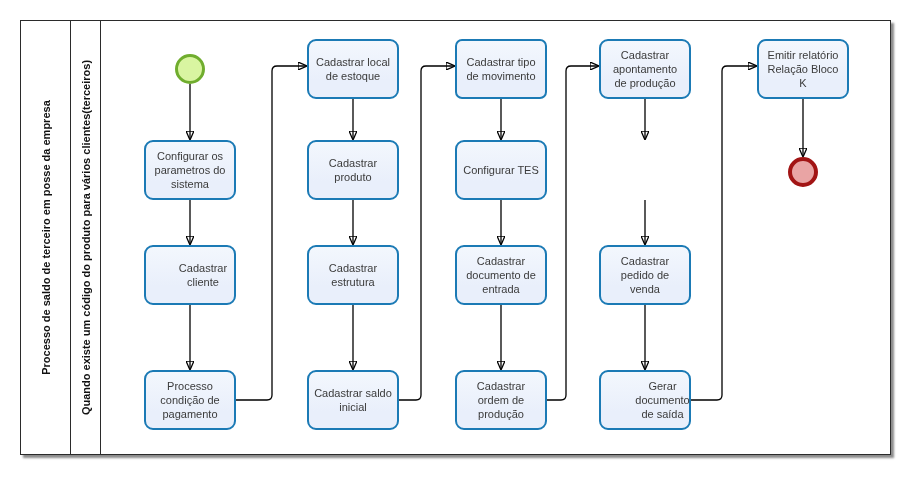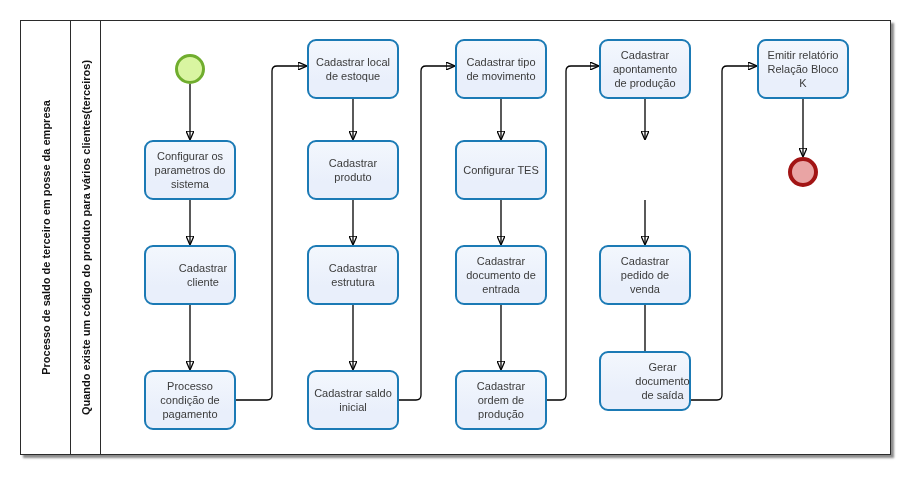--- a/index.html
+++ b/index.html
@@ -102,40 +102,40 @@
   <div class="task" style="left:307px;top:140px;">
     <span>Cadastrar produto</span>
   </div>
   <div class="task" style="left:307px;top:245px;">
     <span>Cadastrar estrutura</span>
   </div>
   <div class="task" style="left:307px;top:370px;">
     <span>Cadastrar saldo inicial</span>
   </div>
 
-  <div class="task" style="left:455px;top:39px;">
+  <div class="task" style="left:455px;top:39px;border-radius:7px;">
     <span>Cadastrar tipo de movimento</span>
   </div>
   <div class="task" style="left:455px;top:140px;">
     <span>Configurar TES</span>
   </div>
   <div class="task" style="left:455px;top:245px;">
     <span>Cadastrar documento de entrada</span>
   </div>
   <div class="task" style="left:455px;top:370px;">
     <span>Cadastrar ordem de produção</span>
   </div>
 
   <div class="task" style="left:599px;top:39px;align-items:center;">
     <span>Cadastrar apontamento de produção</span>
   </div>
   <div class="task" style="left:599px;top:245px;">
     <span>Cadastrar pedido de venda</span>
   </div>
-  <div class="task" style="left:599px;top:351px;padding-left:40px;">
+  <div class="task" style="left:599px;top:370px;padding-left:40px;">
     <span>Gerar documento de saída</span>
   </div>
 
   <div class="task" style="left:757px;top:39px;">
     <span>Emitir relatório Relação Bloco K</span>
   </div>
 
 </div>
 
 </body></html>

